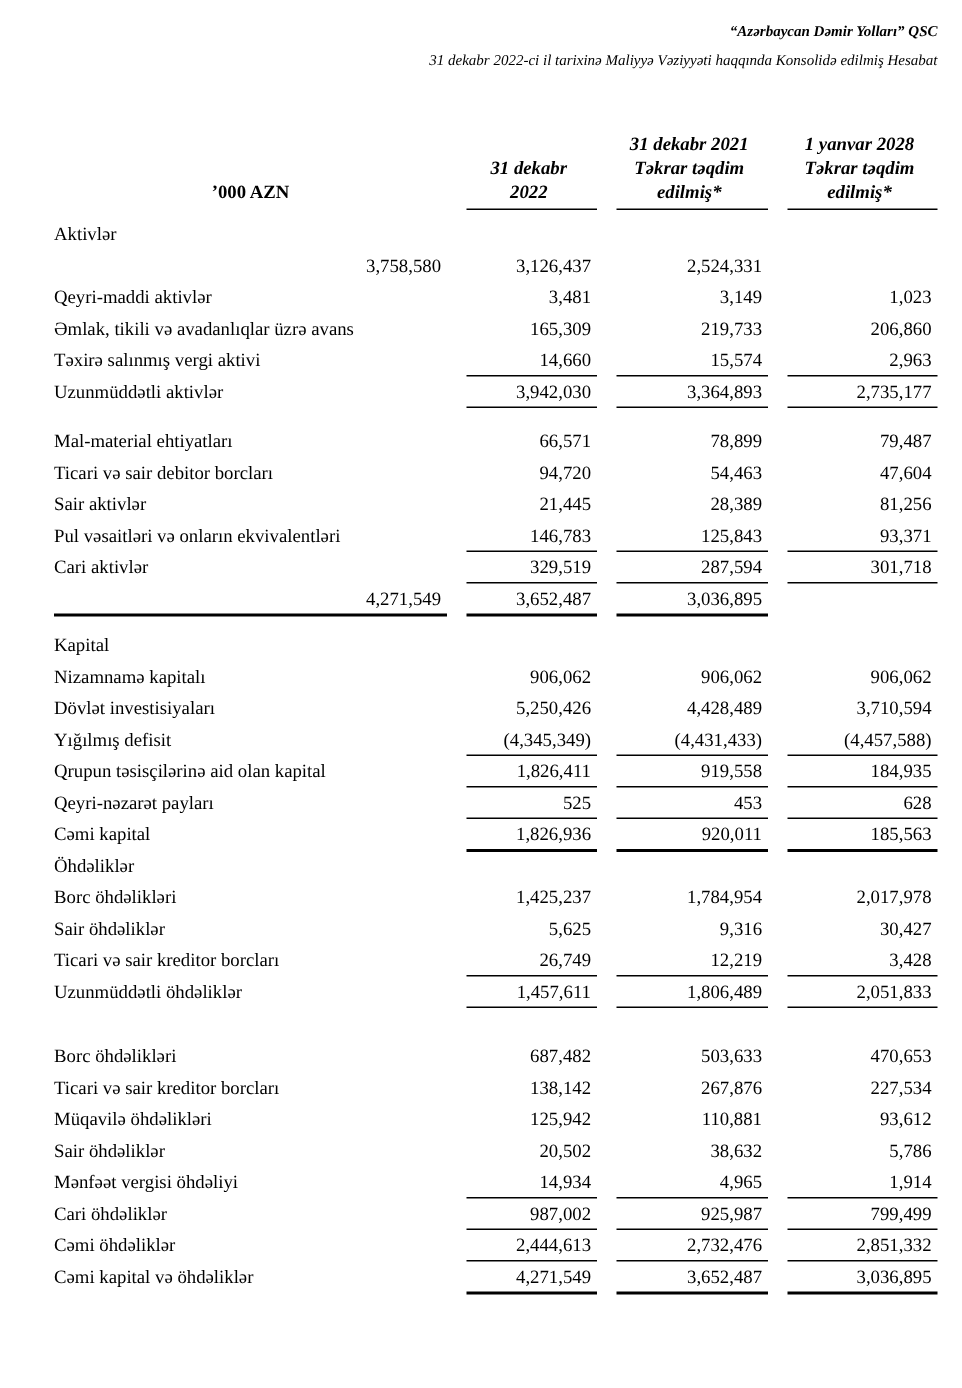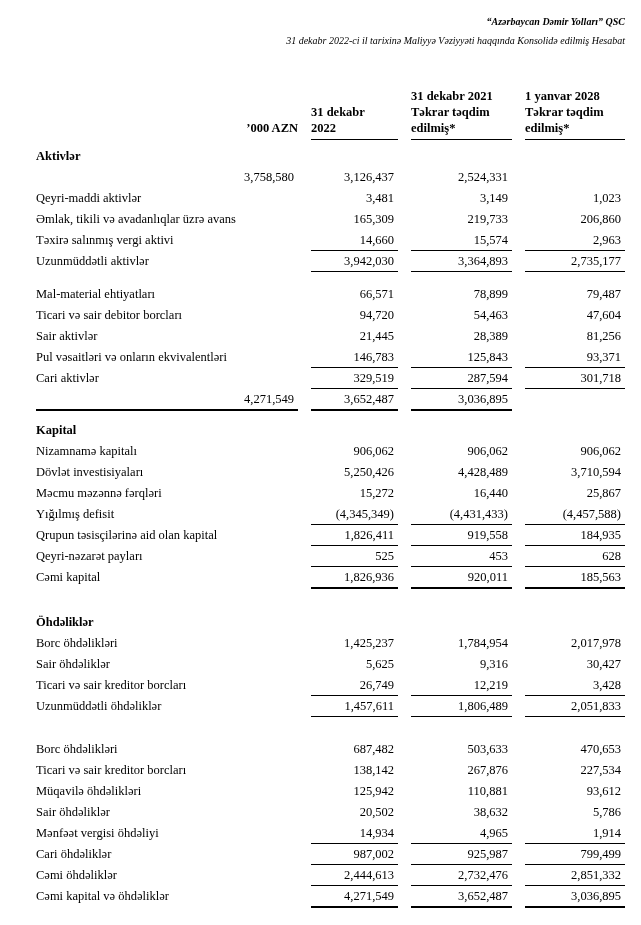--- a/index.html
+++ b/index.html
@@ -33,30 +33,31 @@
   .grid-row {
     display: grid;
     grid-template-columns: 262px 87px 101px 100px;
     column-gap: 13px;
   }
   
   .head-row {
     align-items: end;
   }
   .head-cell {
-    text-align: left;
+    text-align: center;
     font-weight: bold;
     line-height: 16px;
     padding: 0 4px 3px 0;
     border-bottom: 1px solid #000;
     white-space: nowrap;
+    font-style: italic;
   }
   .unit-cell {
     font-weight: bold;
-    text-align: right;
+    text-align: center;
     padding-bottom: 4px;
     white-space: nowrap;
   }
   
   .rows {
     margin-top: 6px;
   }
   .row {
     height: 21px;
   }
@@ -70,30 +71,30 @@
     text-align: left;
   }
   .row .num {
     text-align: right;
     padding-right: 4px;
   }
   .row.bold .cell {
     font-weight: normal;
   }
   .row.heading .label {
-    font-weight: bold;
+    font-weight: normal;
   }
   .row.rule-thin .num {
     border-bottom: 1px solid #000;
   }
   .row.rule-thick .num {
     border-bottom: 2px solid #000;
   }
   .row.gap-sm { margin-top: 12px; }
-  .row.gap-md { margin-top: 24px; }
+  .row.gap-md { margin-top: 0; }
   .row.gap-lg { margin-top: 10px; }
   .row.gap-xl { margin-top: 22px; }
 </style>
 </head>
 <body>
 
 <div class="doc-header">
   <div class="company">“Azərbaycan Dəmir Yolları” QSC</div>
   <div class="subtitle">31 dekabr 2022-ci il tarixinə Maliyyə Vəziyyəti haqqında Konsolidə edilmiş Hesabat</div>
 </div>
@@ -192,26 +193,20 @@
         <div class="cell num">906,062</div>
         <div class="cell num">906,062</div>
         <div class="cell num">906,062</div>
       </div>
       <div class="grid-row row item">
         <div class="cell label">Dövlət investisiyaları</div>
         <div class="cell num">5,250,426</div>
         <div class="cell num">4,428,489</div>
         <div class="cell num">3,710,594</div>
       </div>
-      <div class="grid-row row item">
-        <div class="cell label">Məcmu məzənnə fərqləri</div>
-        <div class="cell num">15,272</div>
-        <div class="cell num">16,440</div>
-        <div class="cell num">25,867</div>
-      </div>
       <div class="grid-row row item rule-thin">
         <div class="cell label">Yığılmış defisit</div>
         <div class="cell num">(4,345,349)</div>
         <div class="cell num">(4,431,433)</div>
         <div class="cell num">(4,457,588)</div>
       </div>
       <div class="grid-row row subtotal bold rule-thin">
         <div class="cell label">Qrupun təsisçilərinə aid olan kapital</div>
         <div class="cell num">1,826,411</div>
         <div class="cell num">919,558</div>

